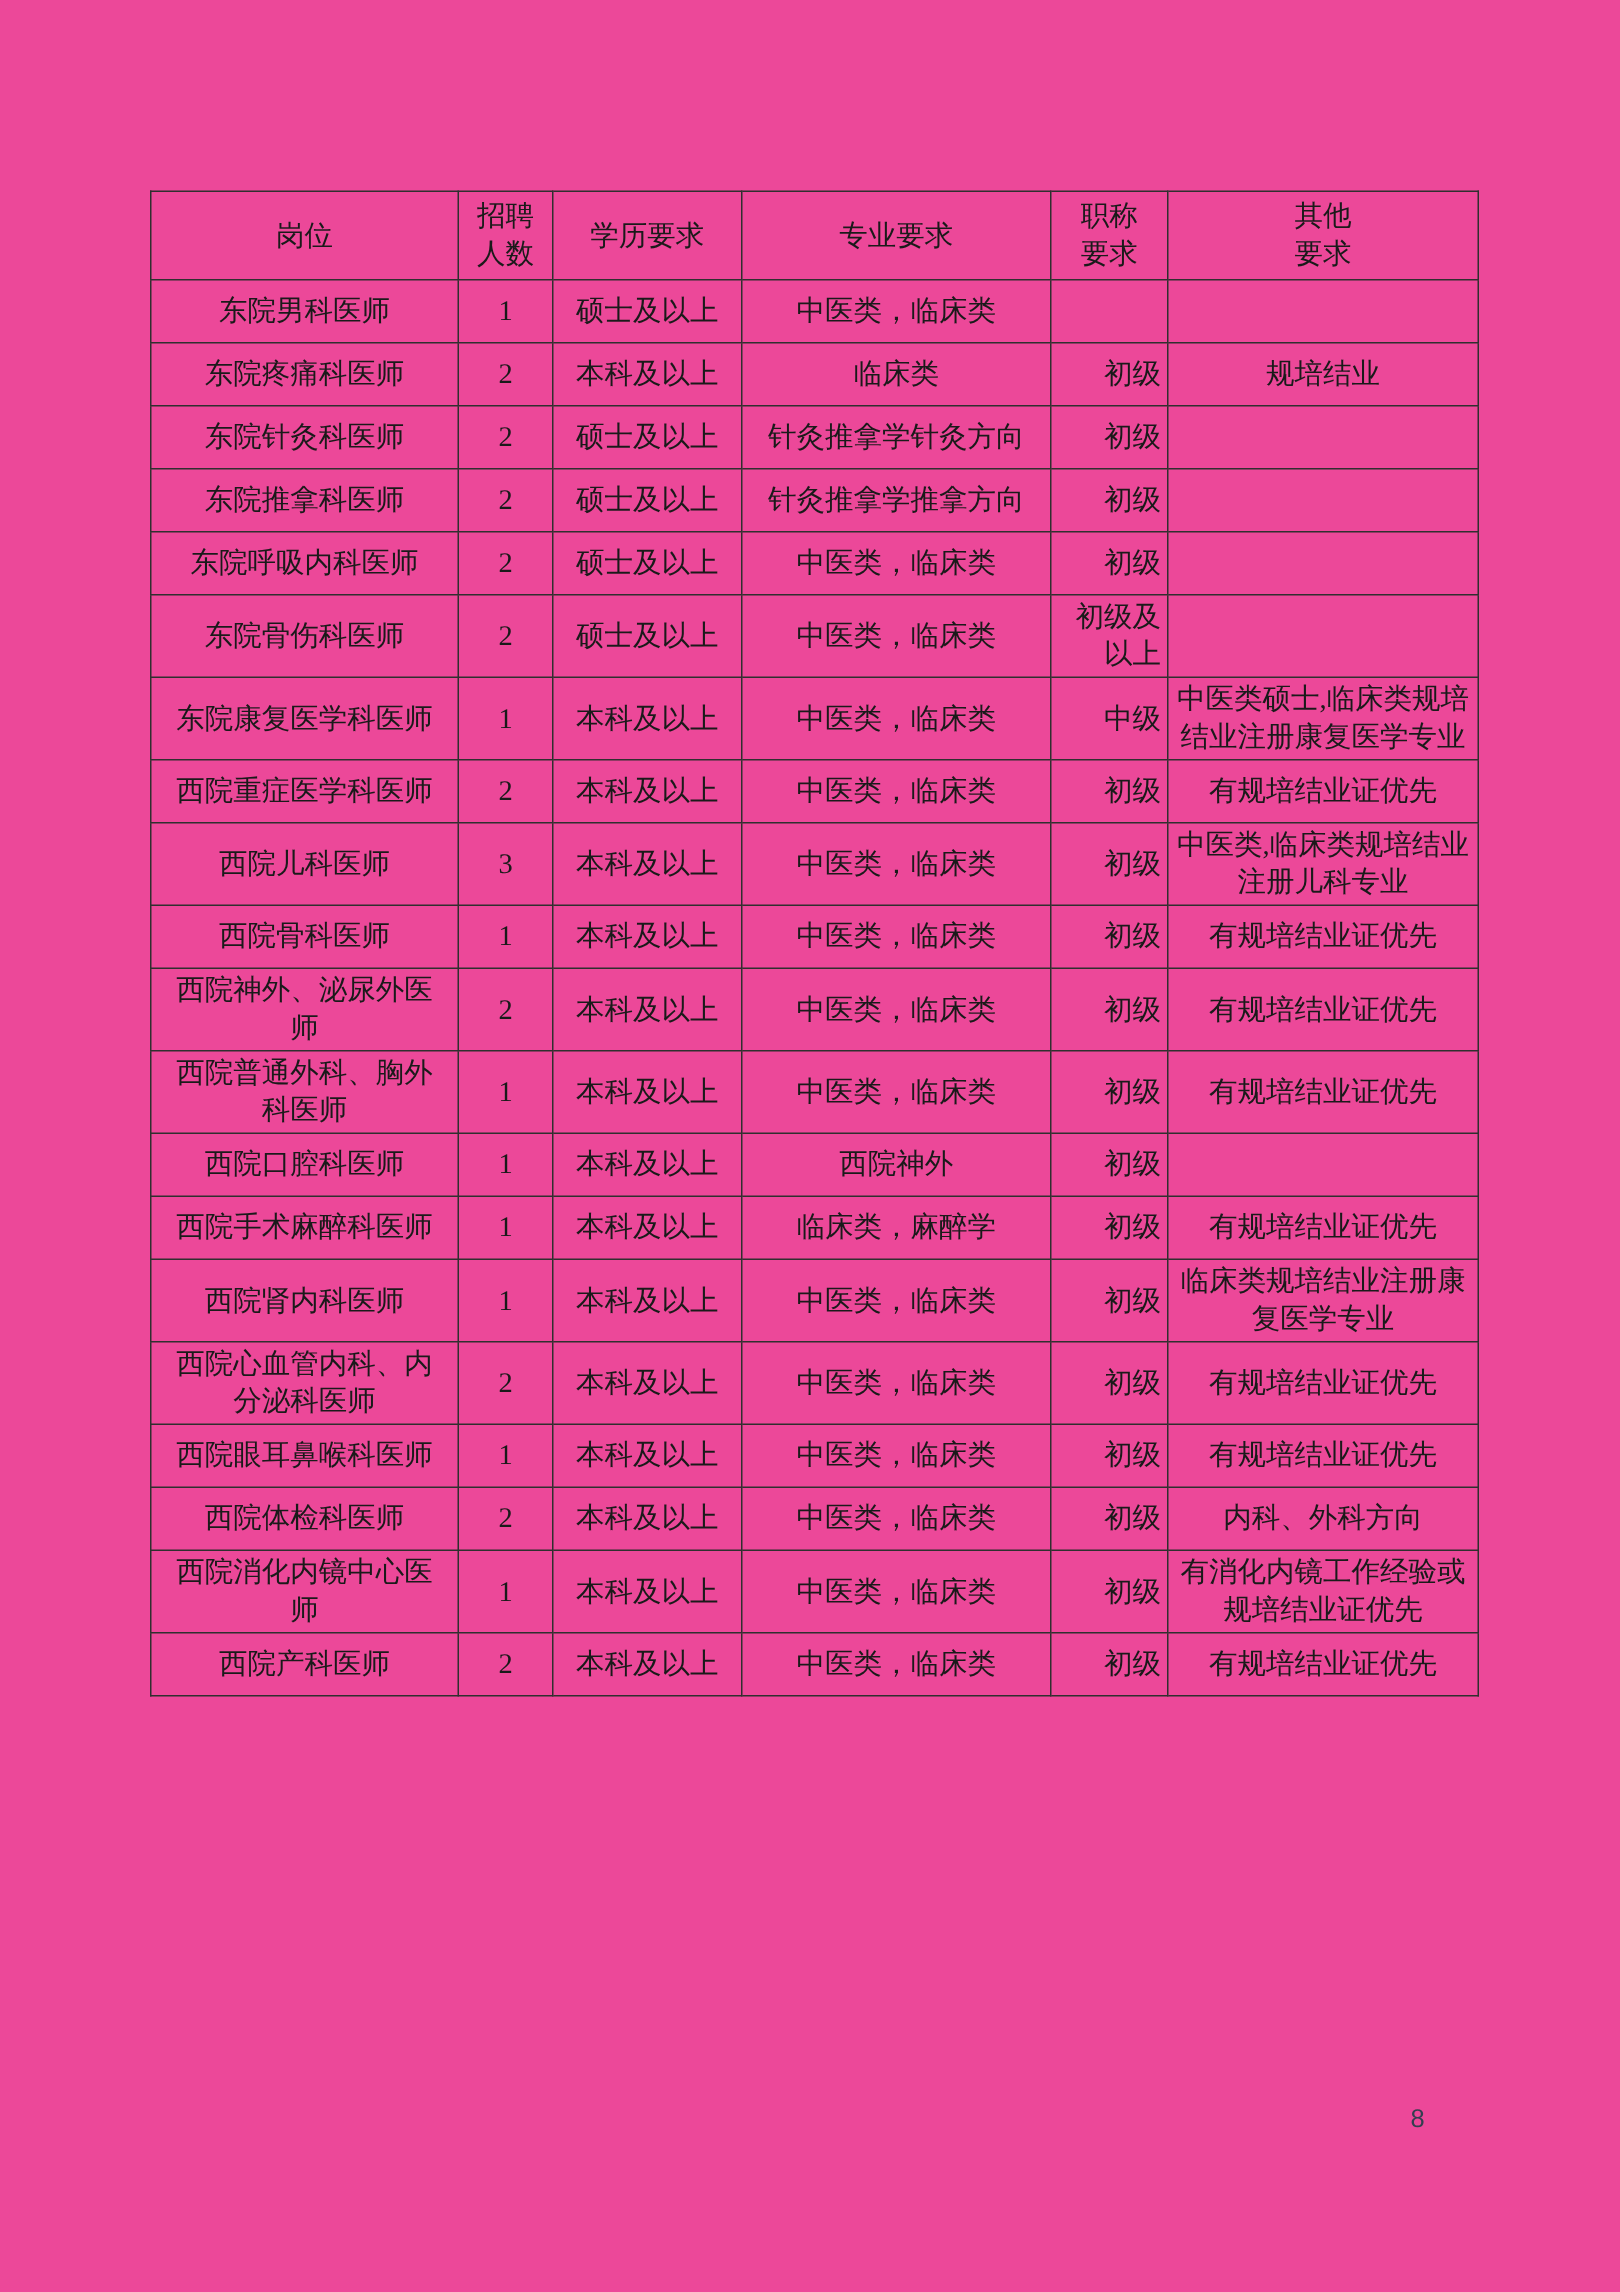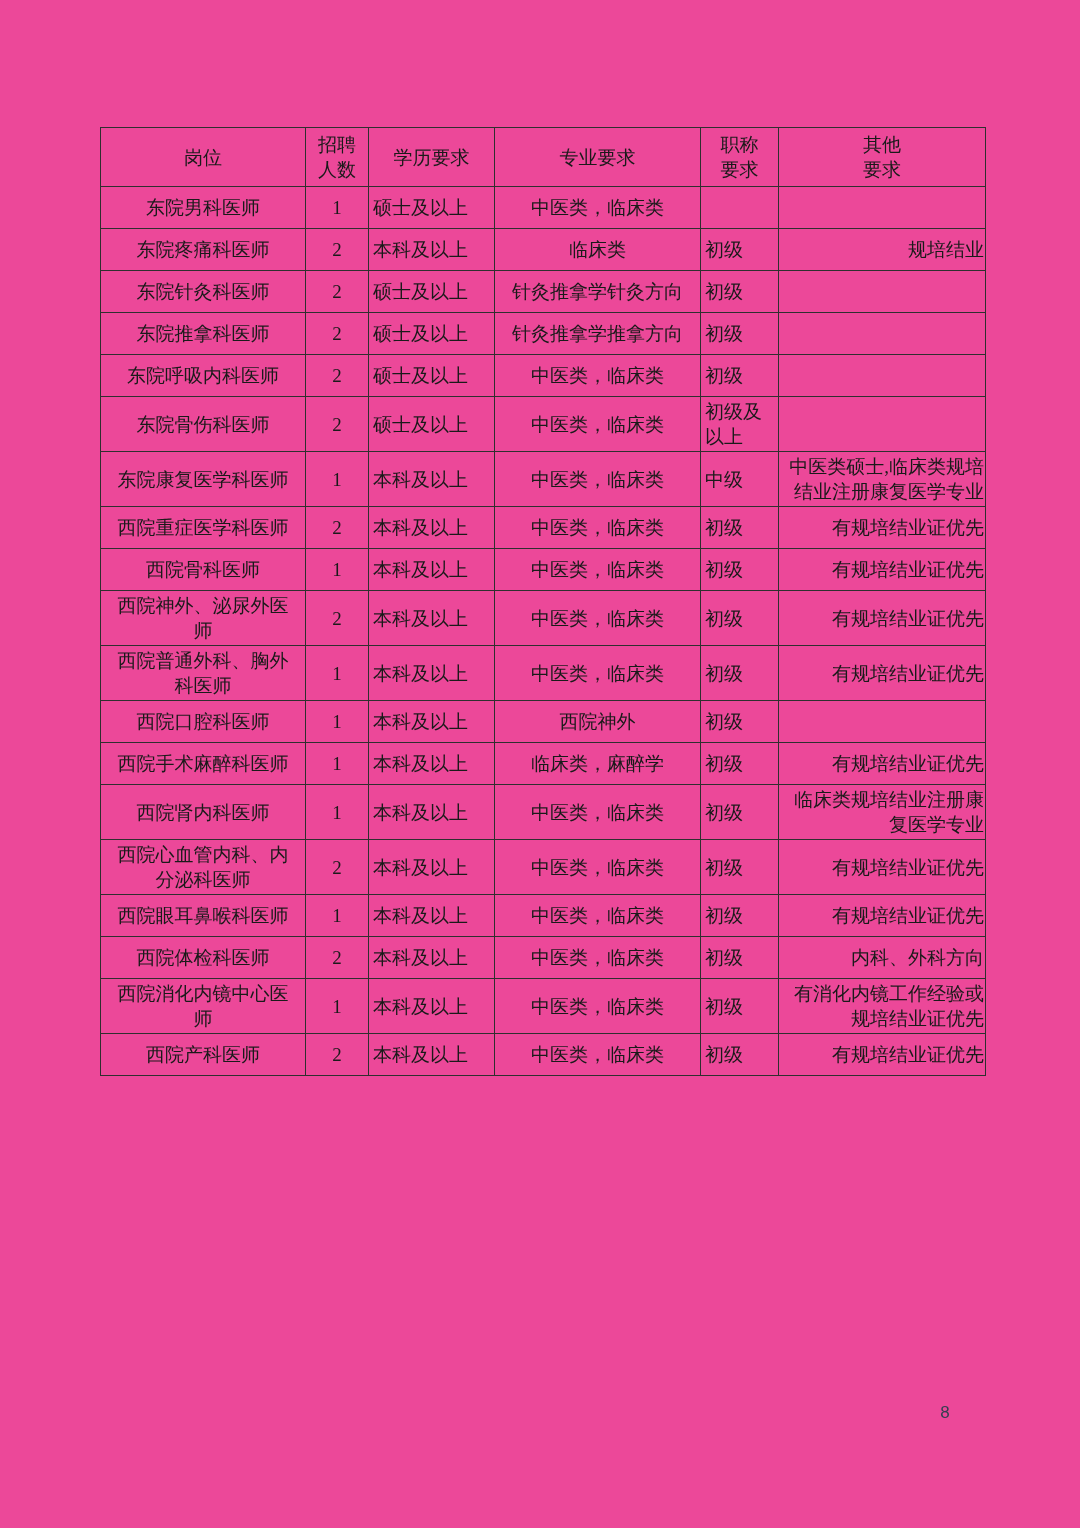--- a/index.html
+++ b/index.html
@@ -42,24 +42,24 @@
     text-align: center;
     padding: 4px 2px;
     height: 50px;
   }
   .recruit-table td {
     height: 37px;
     padding: 2px 6px;
   }
   td.c-post  { text-align: center; padding: 2px 10px; font-family: Liberation Serif, serif; }
   td.c-count { text-align: center; padding: 2px 2px; }
-  td.c-edu   { text-align: left; padding: 2px 4px; }
+  td.c-edu   { text-align: center; padding: 2px 4px; }
   td.c-major { text-align: center;   padding: 2px 9px; }
-  td.c-title { text-align: left; padding: 2px 4px; }
-  td.c-other { text-align: right;   padding: 2px 1px; }
+  td.c-title { text-align: right; padding: 2px 4px; }
+  td.c-other { text-align: center;   padding: 2px 1px; }
   .page-number {
     position: absolute;
     left: 920px;
     top: 1402px;
     width: 50px;
     text-align: center;
     font-size: 17px;
     line-height: 22px;
     color: #333f50;
     font-family: "Liberation Sans", "DejaVu Sans", sans-serif;
@@ -151,20 +151,28 @@
   </tr>
         <tr>
     <td class="c-post">西院重症医学科医师</td>
     <td class="c-count">2</td>
     <td class="c-edu">本科及以上</td>
     <td class="c-major">中医类，临床类</td>
     <td class="c-title">初级</td>
     <td class="c-other">有规培结业证优先</td>
   </tr>
         <tr>
+    <td class="c-post">西院儿科医师</td>
+    <td class="c-count">3</td>
+    <td class="c-edu">本科及以上</td>
+    <td class="c-major">中医类，临床类</td>
+    <td class="c-title">初级</td>
+    <td class="c-other">中医类,临床类规培结业注册儿科专业</td>
+  </tr>
+        <tr>
     <td class="c-post">西院骨科医师</td>
     <td class="c-count">1</td>
     <td class="c-edu">本科及以上</td>
     <td class="c-major">中医类，临床类</td>
     <td class="c-title">初级</td>
     <td class="c-other">有规培结业证优先</td>
   </tr>
         <tr>
     <td class="c-post">西院神外、泌尿外医师</td>
     <td class="c-count">2</td>

